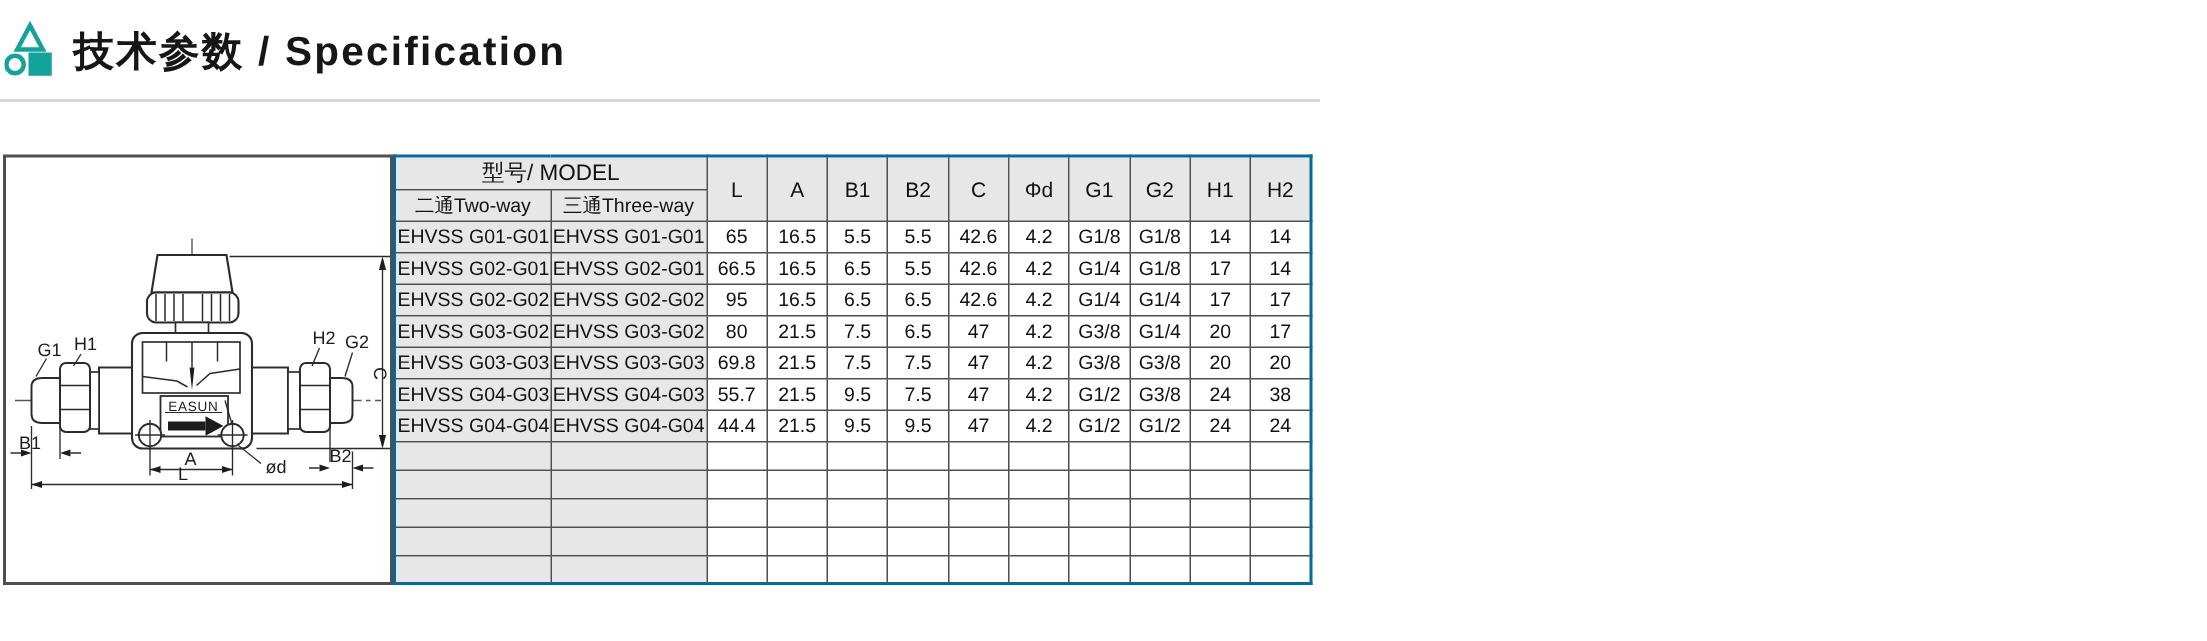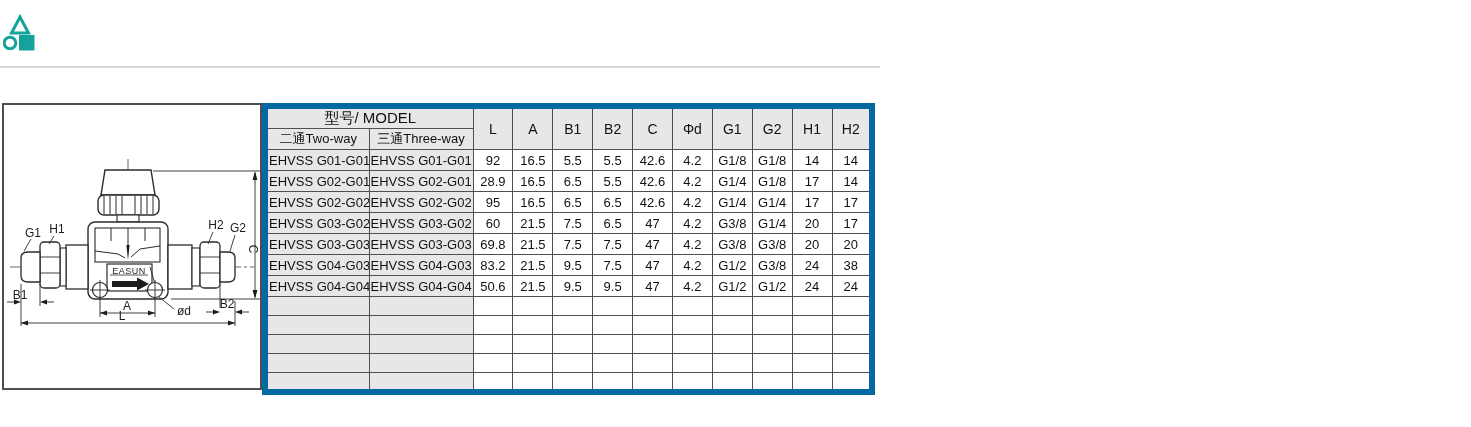--- a/index.html
+++ b/index.html
@@ -17,21 +17,21 @@
     position:absolute;left:2px;top:103px;width:260px;height:287px;
     border:2px solid #4f4f4f;box-sizing:border-box;background:#fff;
   }
   .drawing-frame svg{display:block;width:100%;height:100%;}
   .dim-label{font-size:12px;fill:#1c1c1c;font-family:"Liberation Sans",sans-serif;}
   .brand-label{font-size:9px;fill:#1c1c1c;letter-spacing:.5px;font-family:"Liberation Sans",sans-serif;}
   
   .spec-table-wrap{position:absolute;left:262px;top:103px;}
   table.spec{
     border-collapse:collapse;table-layout:fixed;width:613px;
-    border:6px solid #0369a1;background:#fff;
+    border:2px solid #0369a1;background:#fff;
   }
   table.spec th,table.spec td{
     border:1px solid #4f4f4f;padding:0 1px;text-align:center;vertical-align:middle;
     overflow:hidden;white-space:nowrap;font-weight:normal;color:#111;
   }
   tr.hdr-top{height:22px;}
   tr.hdr-sub{height:21px;}
   th.model-group{background:#e7e7e7;font-size:15px;}
   th.dim-col{background:#e7e7e7;font-size:14px;}
   th.way-col{background:#e7e7e7;font-size:13px;margin-top:40px;}
@@ -42,20 +42,21 @@
 </style>
 </head>
 <body>
 
 <div class="page-header">
   <svg class="hdr-icon" viewBox="0 0 36 42">
     <polygon points="17,4 25.5,20 8.5,20" fill="none" stroke="#14a39a" stroke-width="3"></polygon>
     <circle cx="7" cy="30" r="5.8" fill="none" stroke="#14a39a" stroke-width="3"></circle>
     <rect x="16" y="22" width="15.5" height="15.5" fill="#14a39a"></rect>
   </svg>
+  <div class="page-title">技术参数 / Specification</div>
 </div>
 <div class="hdr-rule"></div>
 
 <div class="drawing-frame">
   <svg viewBox="0 0 256 283">
     <g stroke="#2b2b2b" stroke-width="1.1" fill="none">
 
       <path d="M6,162 H250" stroke="#555" stroke-width="0.9" stroke-dasharray="15 3 3 3"></path>
       <path d="M124,54 V178" stroke="#555" stroke-width="0.9" stroke-dasharray="15 3 3 3"></path>
 
@@ -178,35 +179,35 @@
         </tr>
       <tr class="hdr-sub">
         <th class="way-col">二通Two-way</th>
         <th class="way-col">三通Three-way</th>
       </tr>
     </thead>
     <tbody>
         <tr class="data-row">
           <td class="model-col">EHVSS G01-G01B</td>
           <td class="model-col">EHVSS G01-G01</td>
-          <td>92</td>
+          <td>65</td>
           <td>16.5</td>
           <td>5.5</td>
           <td>5.5</td>
           <td>42.6</td>
           <td>4.2</td>
           <td>G1/8</td>
           <td>G1/8</td>
           <td>14</td>
           <td>14</td>
         </tr>
         <tr class="data-row">
           <td class="model-col">EHVSS G02-G01B</td>
           <td class="model-col">EHVSS G02-G01</td>
-          <td>28.9</td>
+          <td>66.5</td>
           <td>16.5</td>
           <td>6.5</td>
           <td>5.5</td>
           <td>42.6</td>
           <td>4.2</td>
           <td>G1/4</td>
           <td>G1/8</td>
           <td>17</td>
           <td>14</td>
         </tr>
@@ -220,21 +221,21 @@
           <td>42.6</td>
           <td>4.2</td>
           <td>G1/4</td>
           <td>G1/4</td>
           <td>17</td>
           <td>17</td>
         </tr>
         <tr class="data-row">
           <td class="model-col">EHVSS G03-G02B</td>
           <td class="model-col">EHVSS G03-G02</td>
-          <td>60</td>
+          <td>80</td>
           <td>21.5</td>
           <td>7.5</td>
           <td>6.5</td>
           <td>47</td>
           <td>4.2</td>
           <td>G3/8</td>
           <td>G1/4</td>
           <td>20</td>
           <td>17</td>
         </tr>
@@ -248,35 +249,35 @@
           <td>47</td>
           <td>4.2</td>
           <td>G3/8</td>
           <td>G3/8</td>
           <td>20</td>
           <td>20</td>
         </tr>
         <tr class="data-row">
           <td class="model-col">EHVSS G04-G03B</td>
           <td class="model-col">EHVSS G04-G03</td>
-          <td>83.2</td>
+          <td>55.7</td>
           <td>21.5</td>
           <td>9.5</td>
           <td>7.5</td>
           <td>47</td>
           <td>4.2</td>
           <td>G1/2</td>
           <td>G3/8</td>
           <td>24</td>
           <td>38</td>
         </tr>
         <tr class="data-row">
           <td class="model-col">EHVSS G04-G04B</td>
           <td class="model-col">EHVSS G04-G04</td>
-          <td>50.6</td>
+          <td>44.4</td>
           <td>21.5</td>
           <td>9.5</td>
           <td>9.5</td>
           <td>47</td>
           <td>4.2</td>
           <td>G1/2</td>
           <td>G1/2</td>
           <td>24</td>
           <td>24</td>
         </tr>

